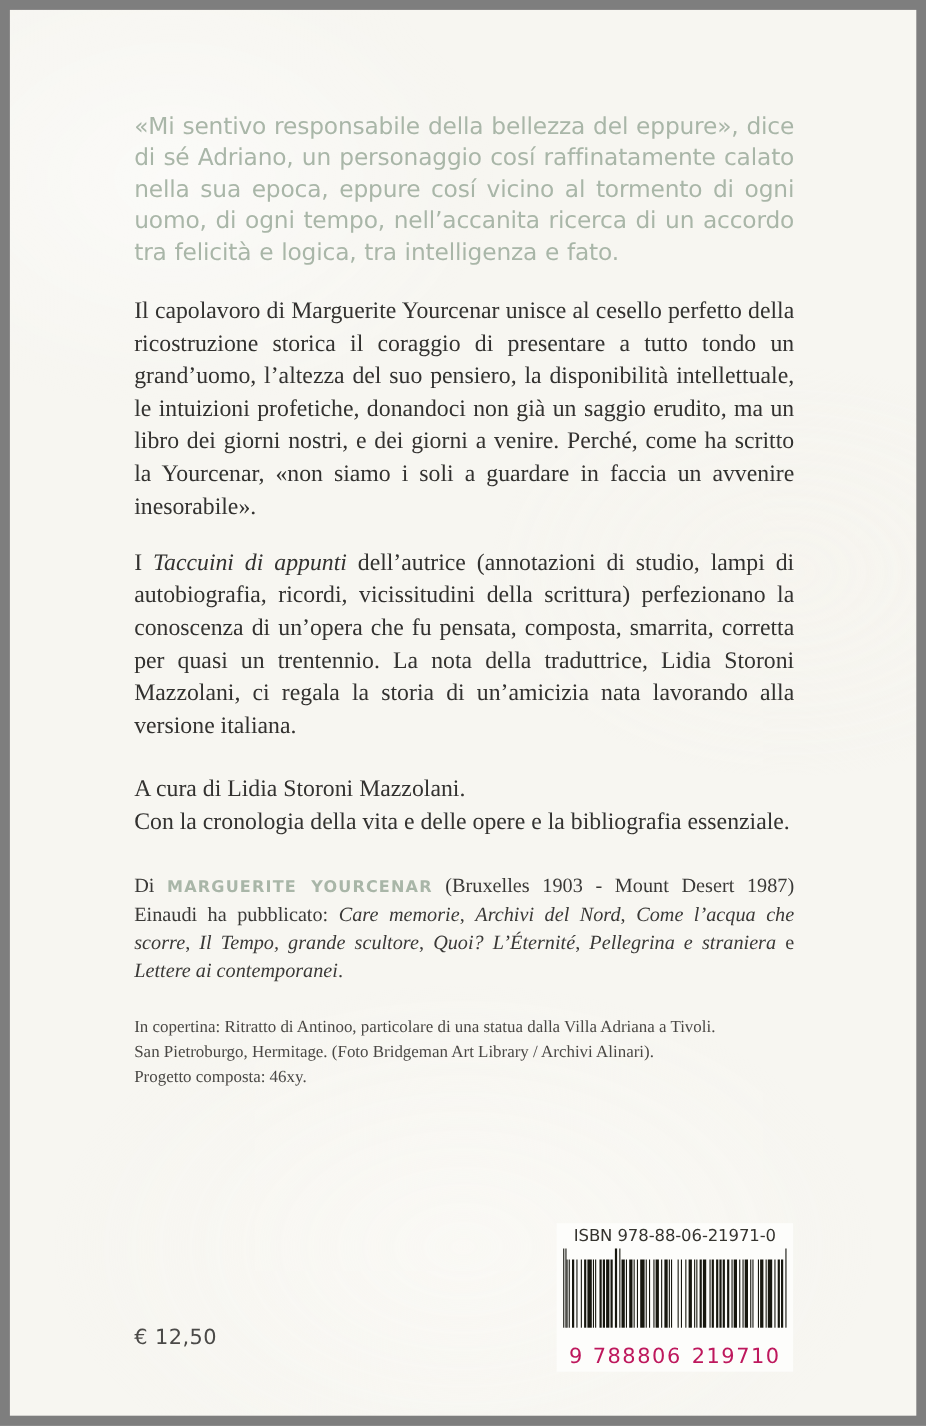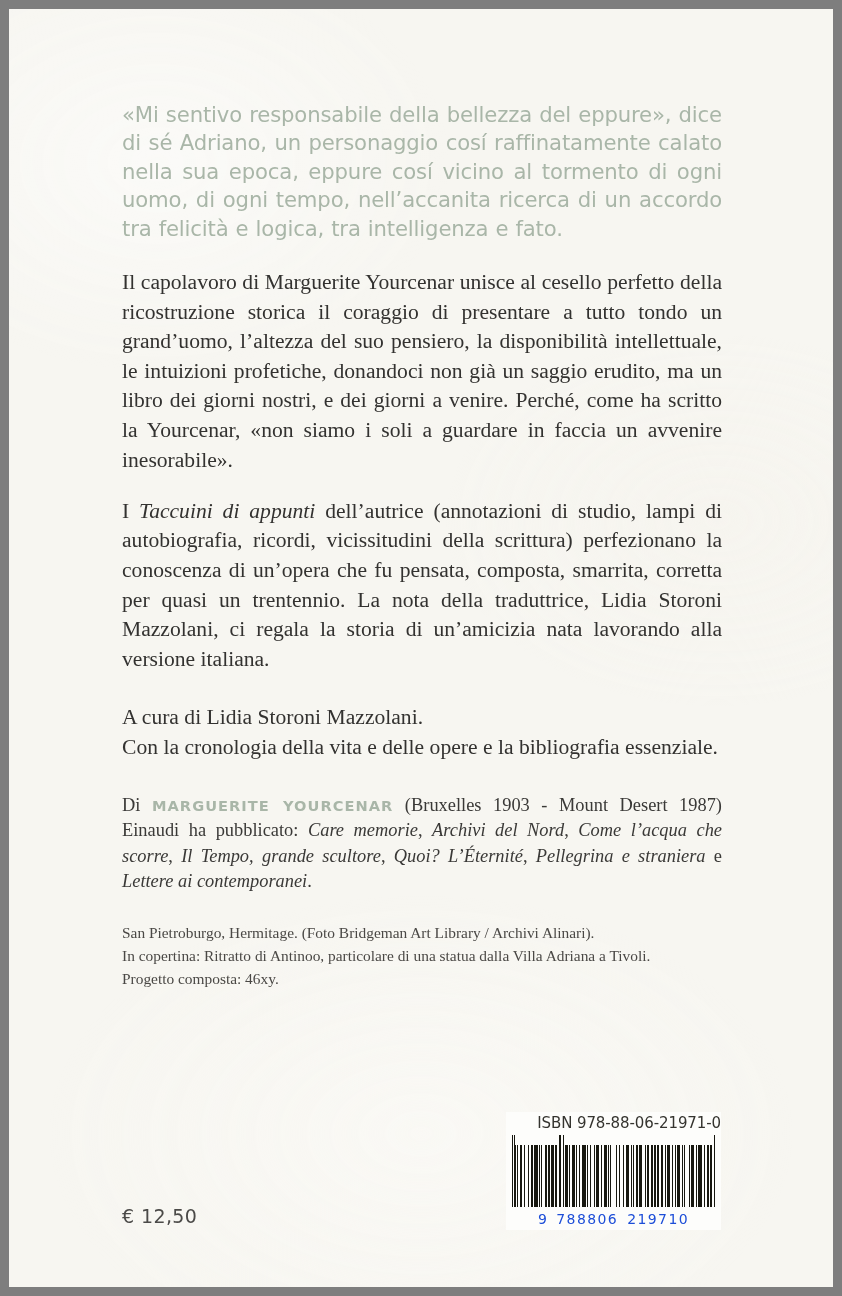--- a/index.html
+++ b/index.html
@@ -132,40 +132,39 @@
     padding: 2px 0 0 0;
     text-align: center;
   }
   #isbn-label {
     font-family: "DejaVu Sans", "Liberation Sans", sans-serif;
     font-size: 15px;
     color: #35342f;
     letter-spacing: -0.1px;
     margin-bottom: 3px;
     white-space: nowrap;
-    text-align: right;
   }
   #barcode-bars {
     height: 72px;
     display: flex;
     align-items: flex-end;
     justify-content: center;
     gap: 0;
     padding: 0 6px;
   }
   #barcode-bars i {
     display: block;
     background: #17170f;
   }
   #barcode-digits {
     font-family: "DejaVu Sans", "Liberation Sans", sans-serif;
-    font-size: 14px;
-    color: #1d4ed8;
+    font-size: 19px;
+    color: #be185d;
     letter-spacing: 1.4px;
-    margin-top: 4px;
+    margin-top: 15px;
     padding-bottom: 3px;
     white-space: nowrap;
   }
   #barcode-digits span.grp-lead { margin-right: 8px; }
   #barcode-digits span.grp-mid  { margin-right: 9px; }
 </style>
 </head>
 <body>
 
 <div id="cover-frame">
@@ -182,22 +181,22 @@
         <span>I </span><span class="ital">Taccuini di appunti</span><span> dell’autrice (annotazioni di studio, lampi di autobiografia, ricordi, vicissitudini della scrittura) perfezionano la conoscenza di un’opera che fu pensata, composta, smarrita, corretta per quasi un trentennio. La nota della traduttrice, Lidia Storoni Mazzolani, ci regala la storia di un’amicizia nata lavorando alla versione italiana.</span>
       </p>
 
       <p class="body-para" id="editor-note">A cura di Lidia Storoni Mazzolani.<br>Con la cronologia della vita e delle opere e la bibliografia essenziale.</p>
 
       <p id="bibliography">
         <span>Di </span><span id="author-smallcaps">Marguerite Yourcenar</span><span> (Bruxelles 1903 - Mount Desert 1987) Einaudi ha pubblicato: </span><span id="bibliography-titles"><span class="ital">Care memorie</span>, <span class="ital">Archivi del Nord</span>, <span class="ital">Come l’acqua che scorre</span>, <span class="ital">Il Tempo, grande scultore</span>, <span class="ital">Quoi? L’Éternité</span>, <span class="ital">Pellegrina e straniera</span> e <span class="ital">Lettere ai contemporanei</span>.</span>
       </p>
 
       <div id="credits">
+        <div>In copertina: Ritratto di Antinoo, particolare di una statua dalla Villa Adriana a Tivoli.</div>
         <div>San Pietroburgo, Hermitage. (Foto Bridgeman Art Library / Archivi Alinari).</div>
-        <div>In copertina: Ritratto di Antinoo, particolare di una statua dalla Villa Adriana a Tivoli.</div>
         <div>Progetto composta: 46xy.</div>
       </div>
     </div>
 
     <div id="price">€ 12,50</div>
 
     <div id="barcode-area">
       <div id="isbn-label">ISBN 978-88-06-21971-0</div>
       <div id="barcode-bars">
           <i style="width: 1.62px; height: 72px;"></i>

